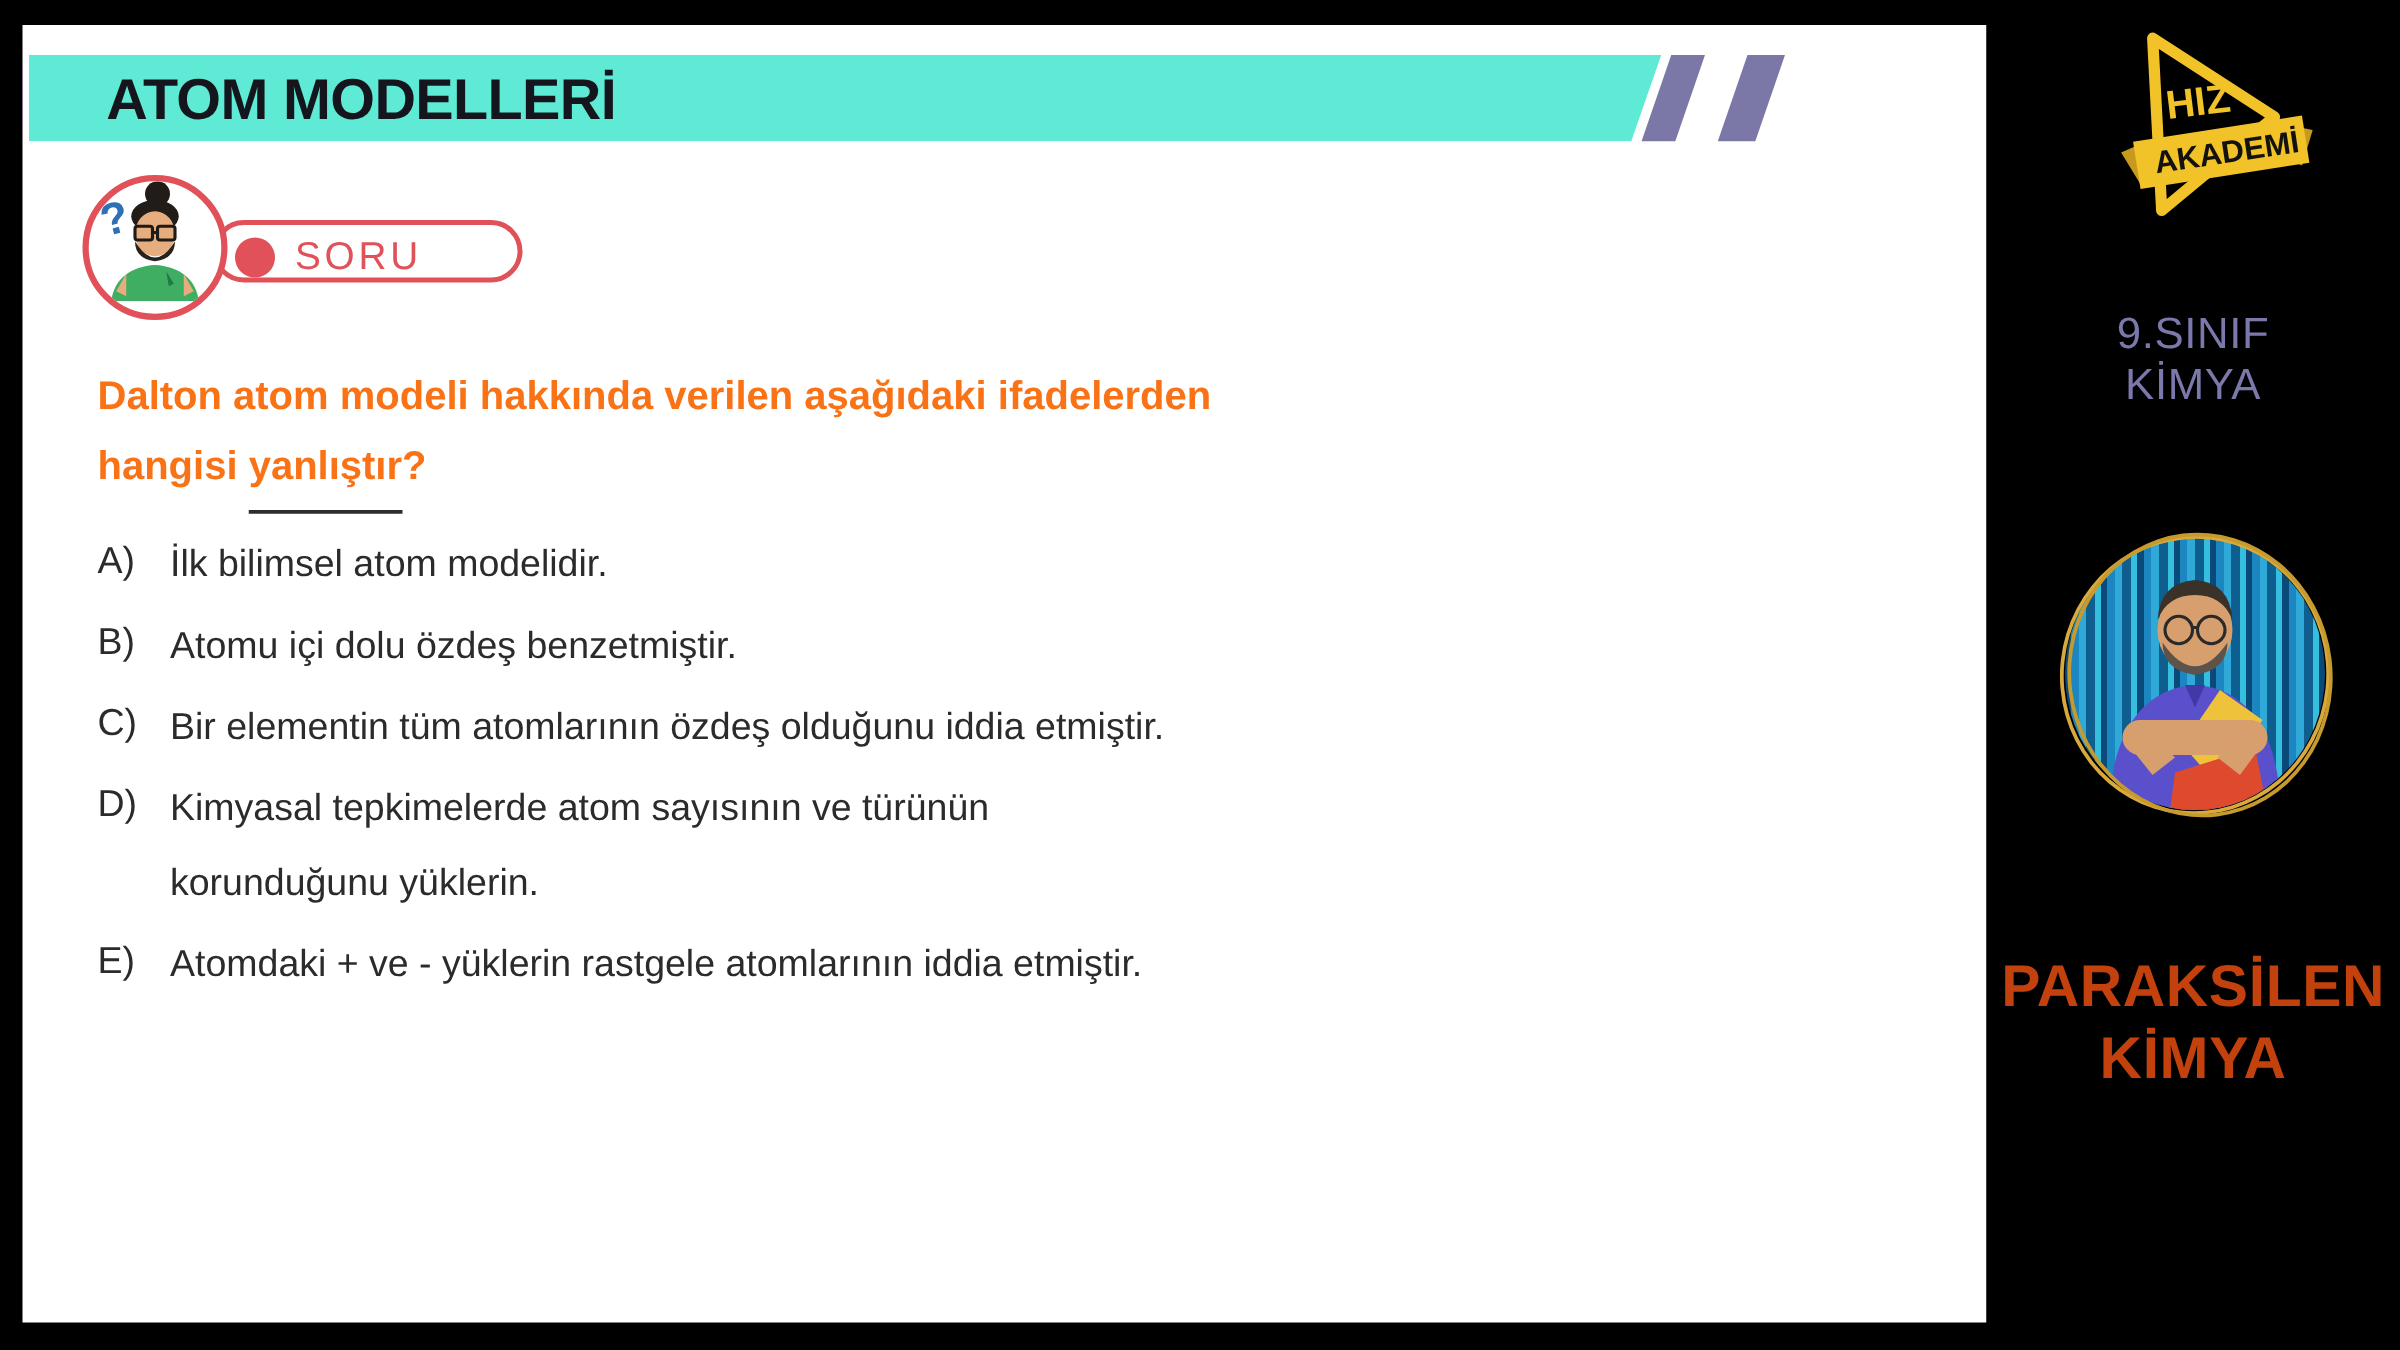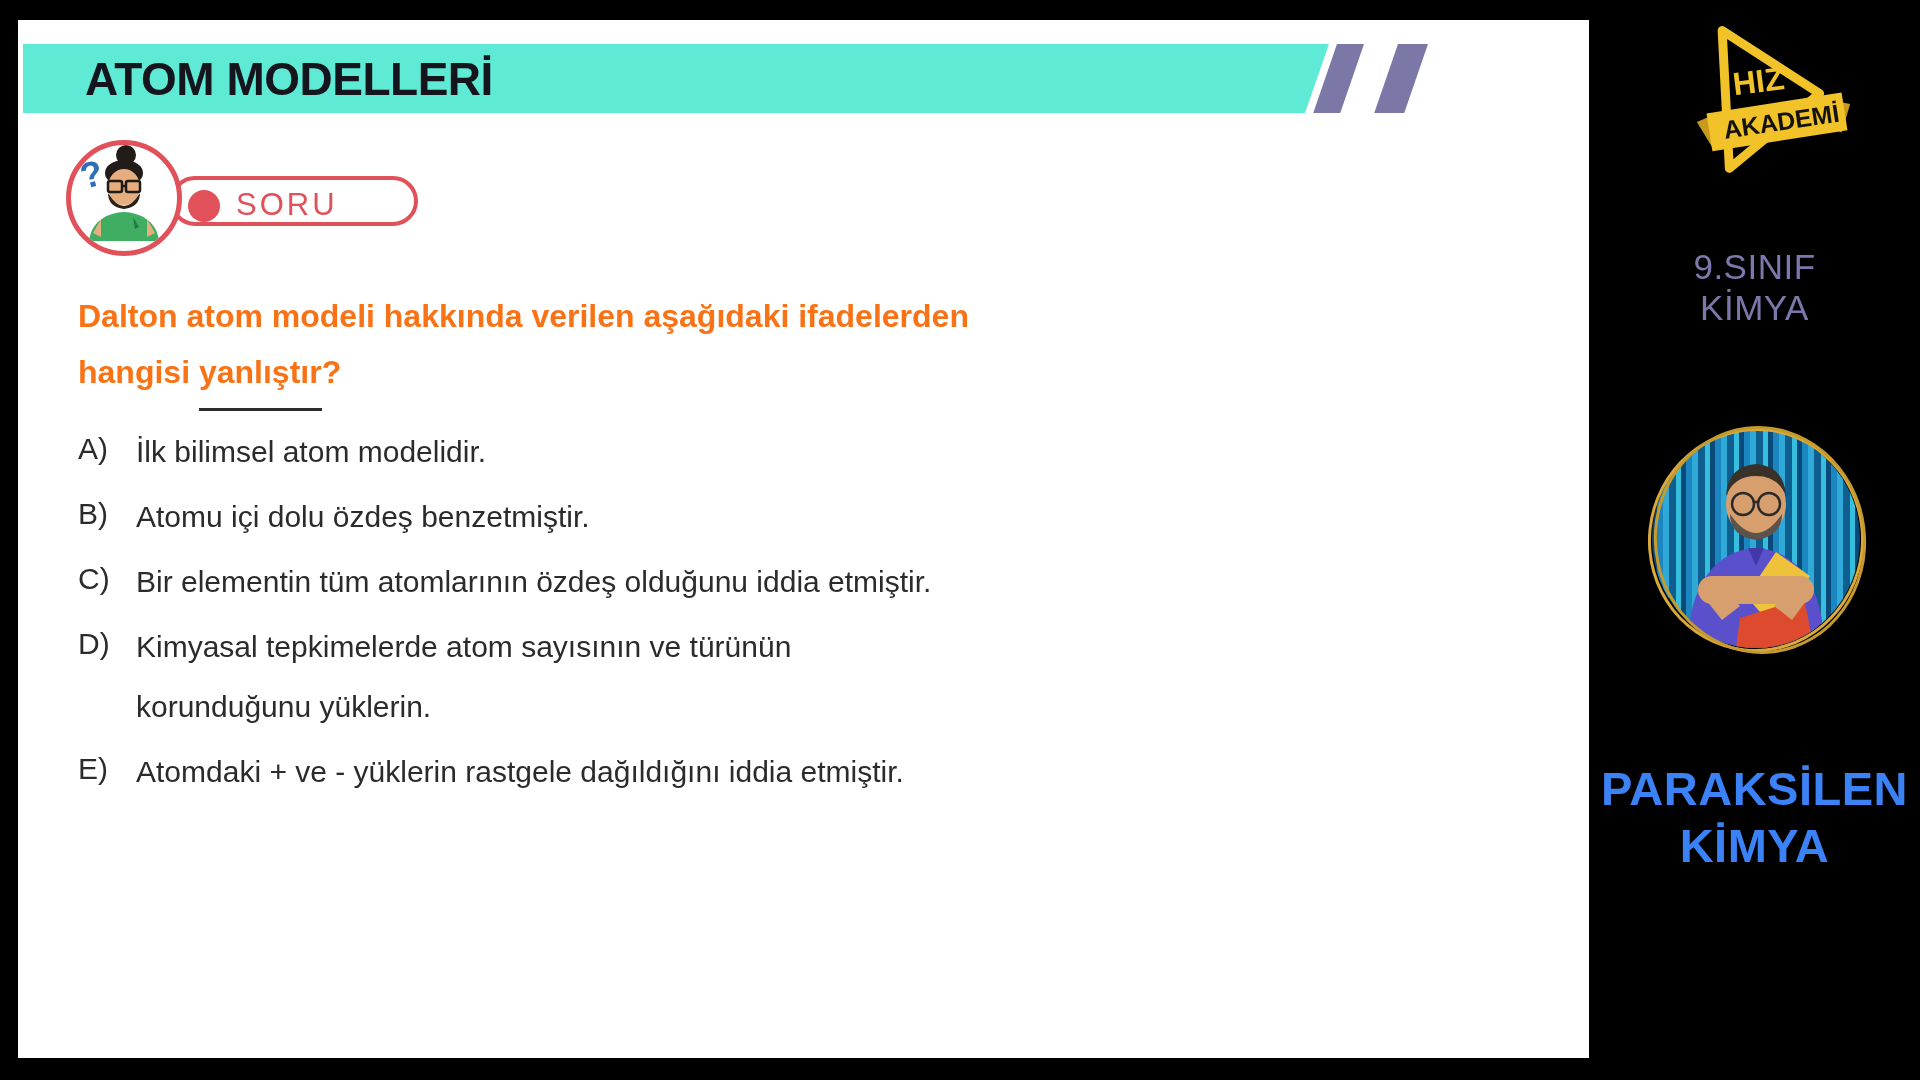--- a/index.html
+++ b/index.html
@@ -49,21 +49,21 @@
   .opt-line + .opt-line{margin-top:20px;}
 
   
   .logo-box{position:absolute;left:1692px;top:14px;width:162px;height:178px;transform:rotate(-3deg);}
   .course-text{
     position:absolute;left:1589px;top:246px;width:331px;text-align:center;
     color:#7b78ab;font-size:35px;font-weight:normal;line-height:41px;letter-spacing:0.5px;
   }
   .channel-text{
     position:absolute;left:1589px;top:760px;width:331px;text-align:center;
-    color:#3b82f6;font-size:47px;font-weight:bold;line-height:57px;letter-spacing:0.5px;
+    color:#c2410c;font-size:47px;font-weight:bold;line-height:57px;letter-spacing:0.5px;
   }
 
   
   .photo-wrap{position:absolute;left:1648px;top:426px;width:216px;height:226px;}
   .photo{
     position:absolute;left:4px;top:4px;width:208px;height:218px;border-radius:50%;overflow:hidden;
     background:repeating-linear-gradient(90deg,
       #0a4a7a 0 5px,#1b86c0 5px 11px,#2fa9d8 11px 17px,#0e5e8f 17px 24px,#35bede 24px 29px);
   }
   .gold-ring{position:absolute;border-radius:50%;border:3px solid #d9a93c;pointer-events:none;}
@@ -131,21 +131,21 @@
       <div class="opt-row">
         <div class="opt-label">D)</div>
         <div>
           <div class="opt-line">Kimyasal tepkimelerde atom sayısının ve türünün</div>
           <div class="opt-line">korunduğunu yüklerin.</div>
         </div>
       </div>
       <div class="opt-row">
         <div class="opt-label">E)</div>
         <div>
-          <div class="opt-line">Atomdaki + ve - yüklerin rastgele dağıldığını iddia etmiştir.</div>
+          <div class="opt-line">Atomdaki + ve - yüklerin rastgele atomlarının iddia etmiştir.</div>
         </div>
       </div>
     </div>
 
   <div class="logo-box">
     <svg width="162" height="178" viewBox="0 0 162 178">
       <path d="M34,14 L128,82 L34,152 Z" fill="none" stroke="#f2c328" stroke-width="9" stroke-linejoin="round"></path>
       <text id="logo-line1" x="42" y="78" font-size="32" font-weight="bold" fill="#f2c328" font-family="Liberation Sans, sans-serif" transform="rotate(-4 60 70)">HIZ</text>
       <polygon points="4,104 18,130 32,120 20,98" fill="#c79a1e"></polygon>
       <polygon points="158,94 148,122 132,114 142,90" fill="#c79a1e"></polygon>

